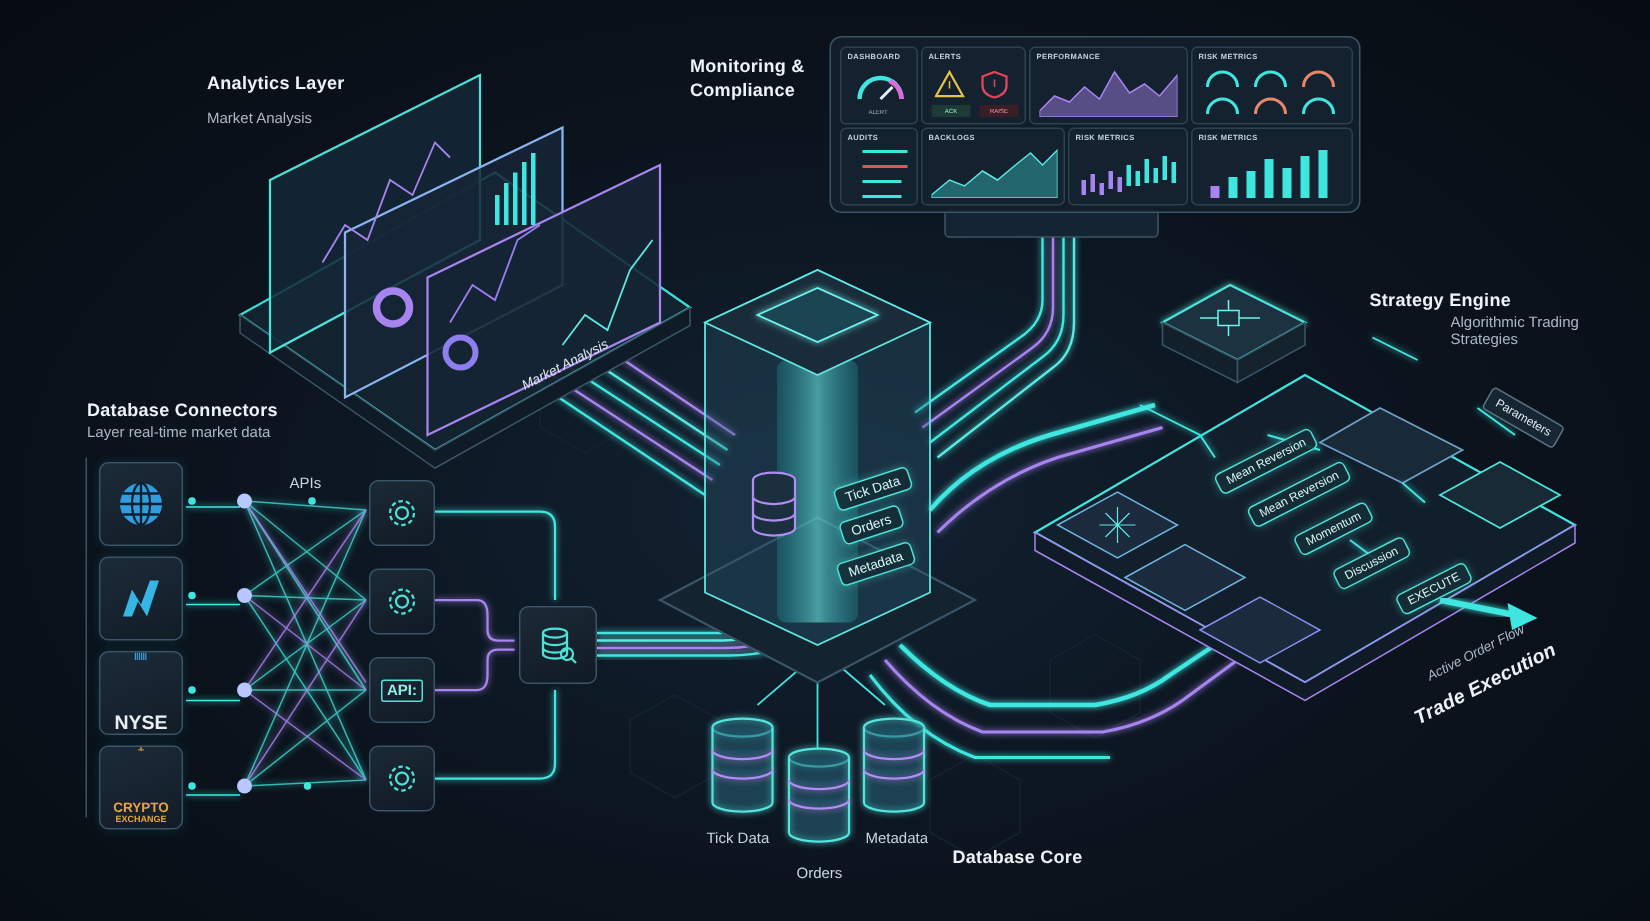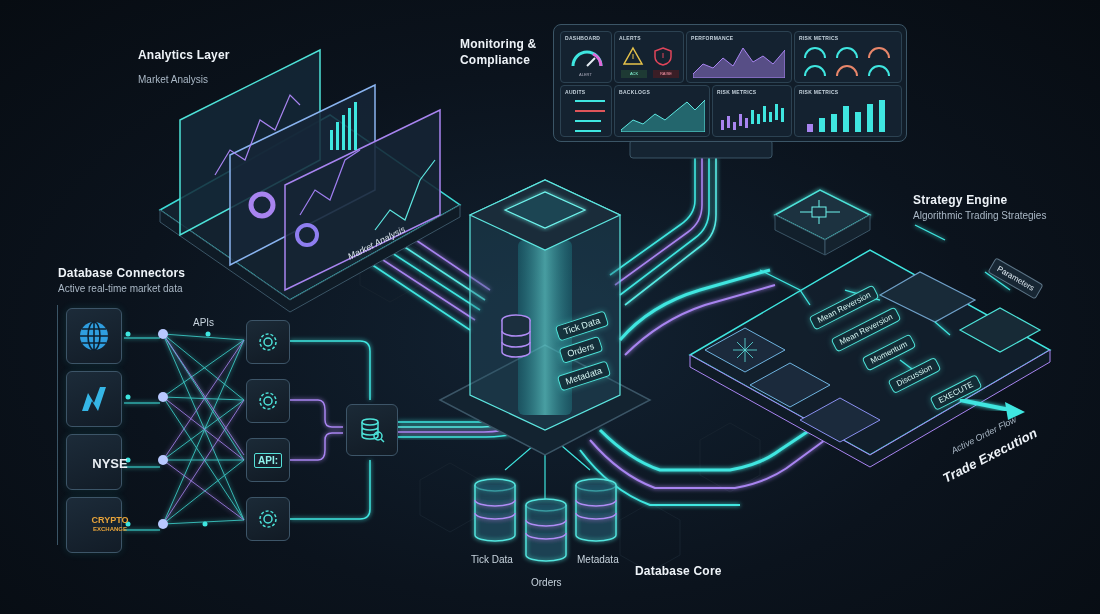--- a/index.html
+++ b/index.html
@@ -1,21 +1,21 @@
 <!DOCTYPE html>
 <html><head>
 <meta charset="utf-8">
 <style>
   html,body{margin:0;padding:0;}
   body{width:1100px;height:614px;overflow:hidden;background:#0a1018;font-family:"Liberation Sans",sans-serif;color:#e6eef5;position:relative;}
   .bg{position:absolute;inset:0;background:radial-gradient(ellipse at 50% 55%,#122232 0%,#0b131d 55%,#070c12 100%);}
   svg.wires{position:absolute;left:0;top:0;}
   .title{position:absolute;font-weight:bold;font-size:12px;color:#eef3f8;letter-spacing:0.2px;}
   .sub{position:absolute;font-size:10px;color:#aab8c6;}
-  .tile{position:absolute;width:54px;height:54px;border:1.5px solid #3d5568;border-radius:6px;background:linear-gradient(160deg,#1c2b39,#121c27);box-shadow:0 0 8px rgba(60,230,230,0.12);display:flex;align-items:center;justify-content:center;flex-direction:row;gap:32px;}
+  .tile{position:absolute;width:54px;height:54px;border:1.5px solid #3d5568;border-radius:6px;background:linear-gradient(160deg,#1c2b39,#121c27);box-shadow:0 0 8px rgba(60,230,230,0.12);display:flex;align-items:center;justify-content:center;flex-direction:column;gap:32px;}
   .ctile{position:absolute;width:42px;height:42px;border:1.5px solid #3d5568;border-radius:6px;background:linear-gradient(160deg,#1b2a37,#111a24);display:flex;align-items:center;justify-content:center;}
   .nyse{font-weight:bold;font-size:13px;color:#e9eef3;margin-top:2px;}
   .crypto{font-weight:bold;font-size:9px;color:#e8a43a;line-height:9px;text-align:center;}
   .crypto small{font-size:6px;display:block;}
   .apibox{border:1.5px solid #54e0d8;color:#8ff0ea;font-size:10px;font-weight:bold;padding:1px 3px;border-radius:2px;}
   .lbl{position:absolute;font-size:10px;color:#c8d4de;}
   .panel{position:absolute;border:1.5px solid #3b5566;border-radius:8px;background:rgba(18,30,42,0.92);}
   .card{position:absolute;border:1px solid #2c4252;border-radius:4px;background:#142230;}
   .card .h{position:absolute;left:4px;top:3px;font-size:5px;font-weight:bold;color:#c5d2dc;letter-spacing:0.3px;}
   .pill{position:absolute;border:1px solid #4de2d8;border-radius:4px;background:rgba(20,45,55,0.9);font-size:9px;color:#d7f7f4;padding:2px 6px;white-space:nowrap;box-shadow:0 0 6px rgba(77,226,216,0.4);}
@@ -238,26 +238,26 @@
 </svg>
 
 <div class="title" style="left:138px;top:48px;">Analytics Layer</div>
 <div class="sub" style="left:138px;top:74px;">Market Analysis</div>
 <div class="sub" style="left:345px;top:238px;transform:rotate(-27deg);font-style:italic;font-size:9px;color:#dfe8ef;">Market Analysis</div>
 
 <div class="title" style="left:460px;top:37px;">Monitoring &amp;</div>
 <div class="title" style="left:460px;top:53px;text-align:center;">Compliance</div>
 
 <div class="title" style="left:58px;top:266px;">Database Connectors</div>
-<div class="sub" style="left:58px;top:283px;">Active real-time market data</div>
+<div class="sub" style="left:58px;top:283px;">Layer real-time market data</div>
 <div style="position:absolute;left:57px;top:305px;width:1px;height:240px;background:#3b5566;"></div>
 <div class="lbl" style="left:193px;top:317px;">APIs</div>
 
 <div class="title" style="left:913px;top:193px;">Strategy Engine</div>
-<div class="sub" style="left:913px;top:210px;">Algorithmic Trading Strategies</div>
+<div class="sub" style="left:967px;top:210px;">Algorithmic Trading Strategies</div>
 
 <div class="title" style="left:635px;top:537px;margin-top:27px;">Database Core</div>
 
 <div class="tile" style="left:66px;top:308px;">
   <svg width="34" height="34" viewBox="0 0 34 34">
       <circle cx="17" cy="17" r="14" fill="#2f9ee0"></circle>
       <g stroke="#0e2030" stroke-width="1.6" fill="none">
         <ellipse cx="17" cy="17" rx="6" ry="14"></ellipse>
         <path d="M3 17 H31 M5 10 H29 M5 24 H29 M17 3 V31"></path>
       </g>

